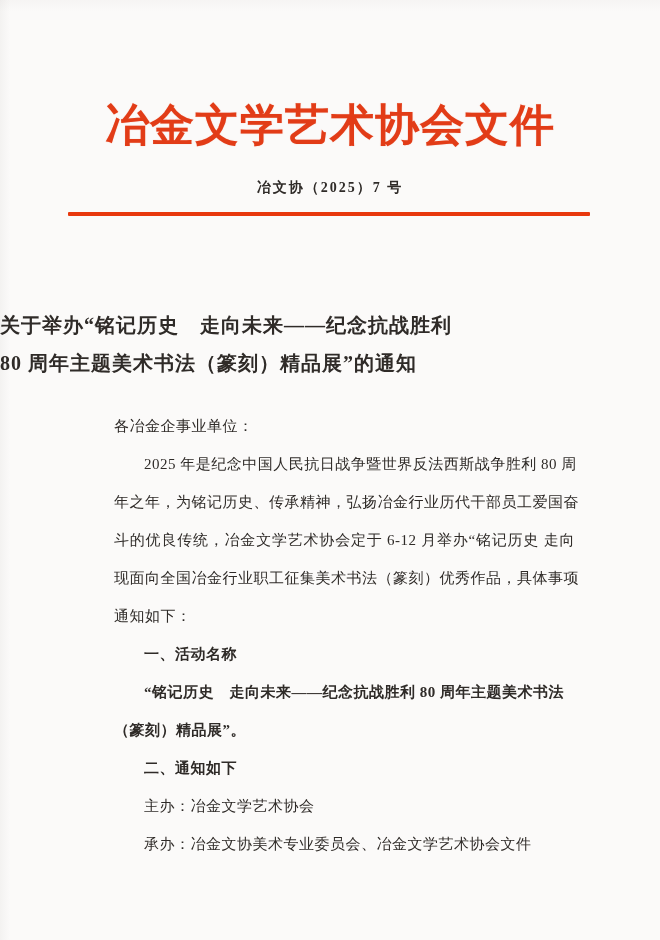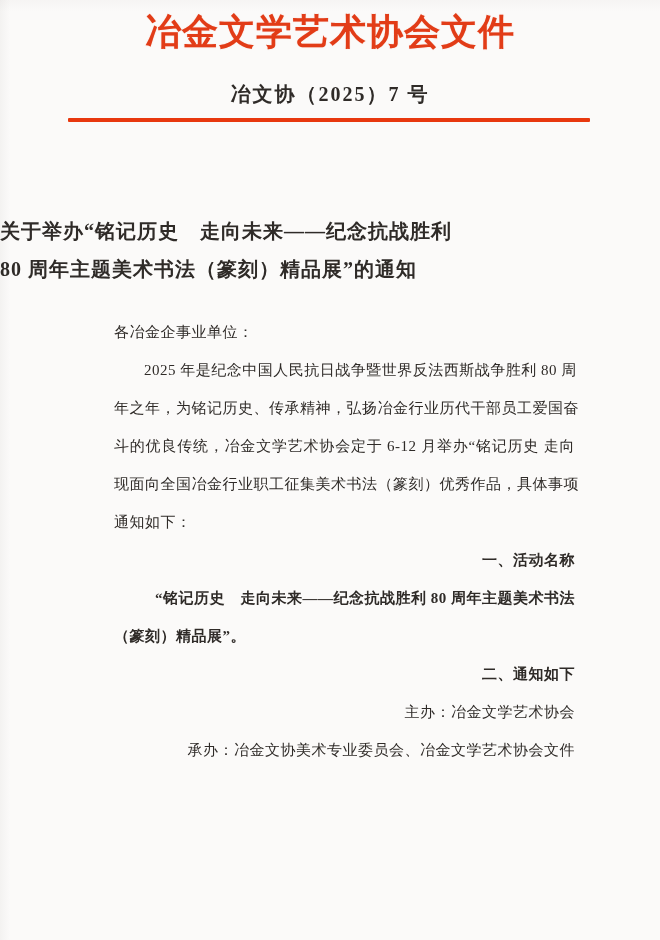--- a/index.html
+++ b/index.html
@@ -12,32 +12,33 @@
     position:relative;
     width:660px;height:940px;
     background:
       linear-gradient(90deg, rgba(120,115,110,0.06), rgba(120,115,110,0) 10px),
       linear-gradient(180deg, rgba(120,115,110,0.04), rgba(120,115,110,0) 12px),
       var(--paper,#fbfaf9);
     overflow:hidden;
     color:var(--ink,#2f2b28);
   }
   .header-title{
+    margin-top:94px;
     text-align:center;
-    font-size:36px;
+    font-size:44px;
     line-height:64px;
     font-weight:700;
     letter-spacing:1px;
     color:var(--red-text,#e23c17);
     text-shadow:0 0 1px rgba(226,60,23,0.35);
   }
   .doc-number{
     margin-top:18px;
     text-align:center;
-    font-size:20px;
+    font-size:14px;
     line-height:24px;
     font-weight:700;
     letter-spacing:2px;
   }
   .red-rule{
     margin:12px 0 0 68px;
     width:522px;height:4px;
     background:var(--red-rule,#e8380e);
     border-radius:1px;
   }
@@ -56,21 +57,20 @@
   }
   .line{
     white-space:nowrap;
   }
   .line.j{
     text-align:justify;
     text-align-last:justify;
   }
   .line.ind{
     text-indent:2em;
-    text-align:right;
   }
   .line.b{
     font-weight:700;
   }
 </style>
 </head>
 <body>
 
 <div class="page" style="--red-text: #e23c17; --red-rule: #e8380e; --ink: #2f2b28; --paper: #fbfaf9;">
 

